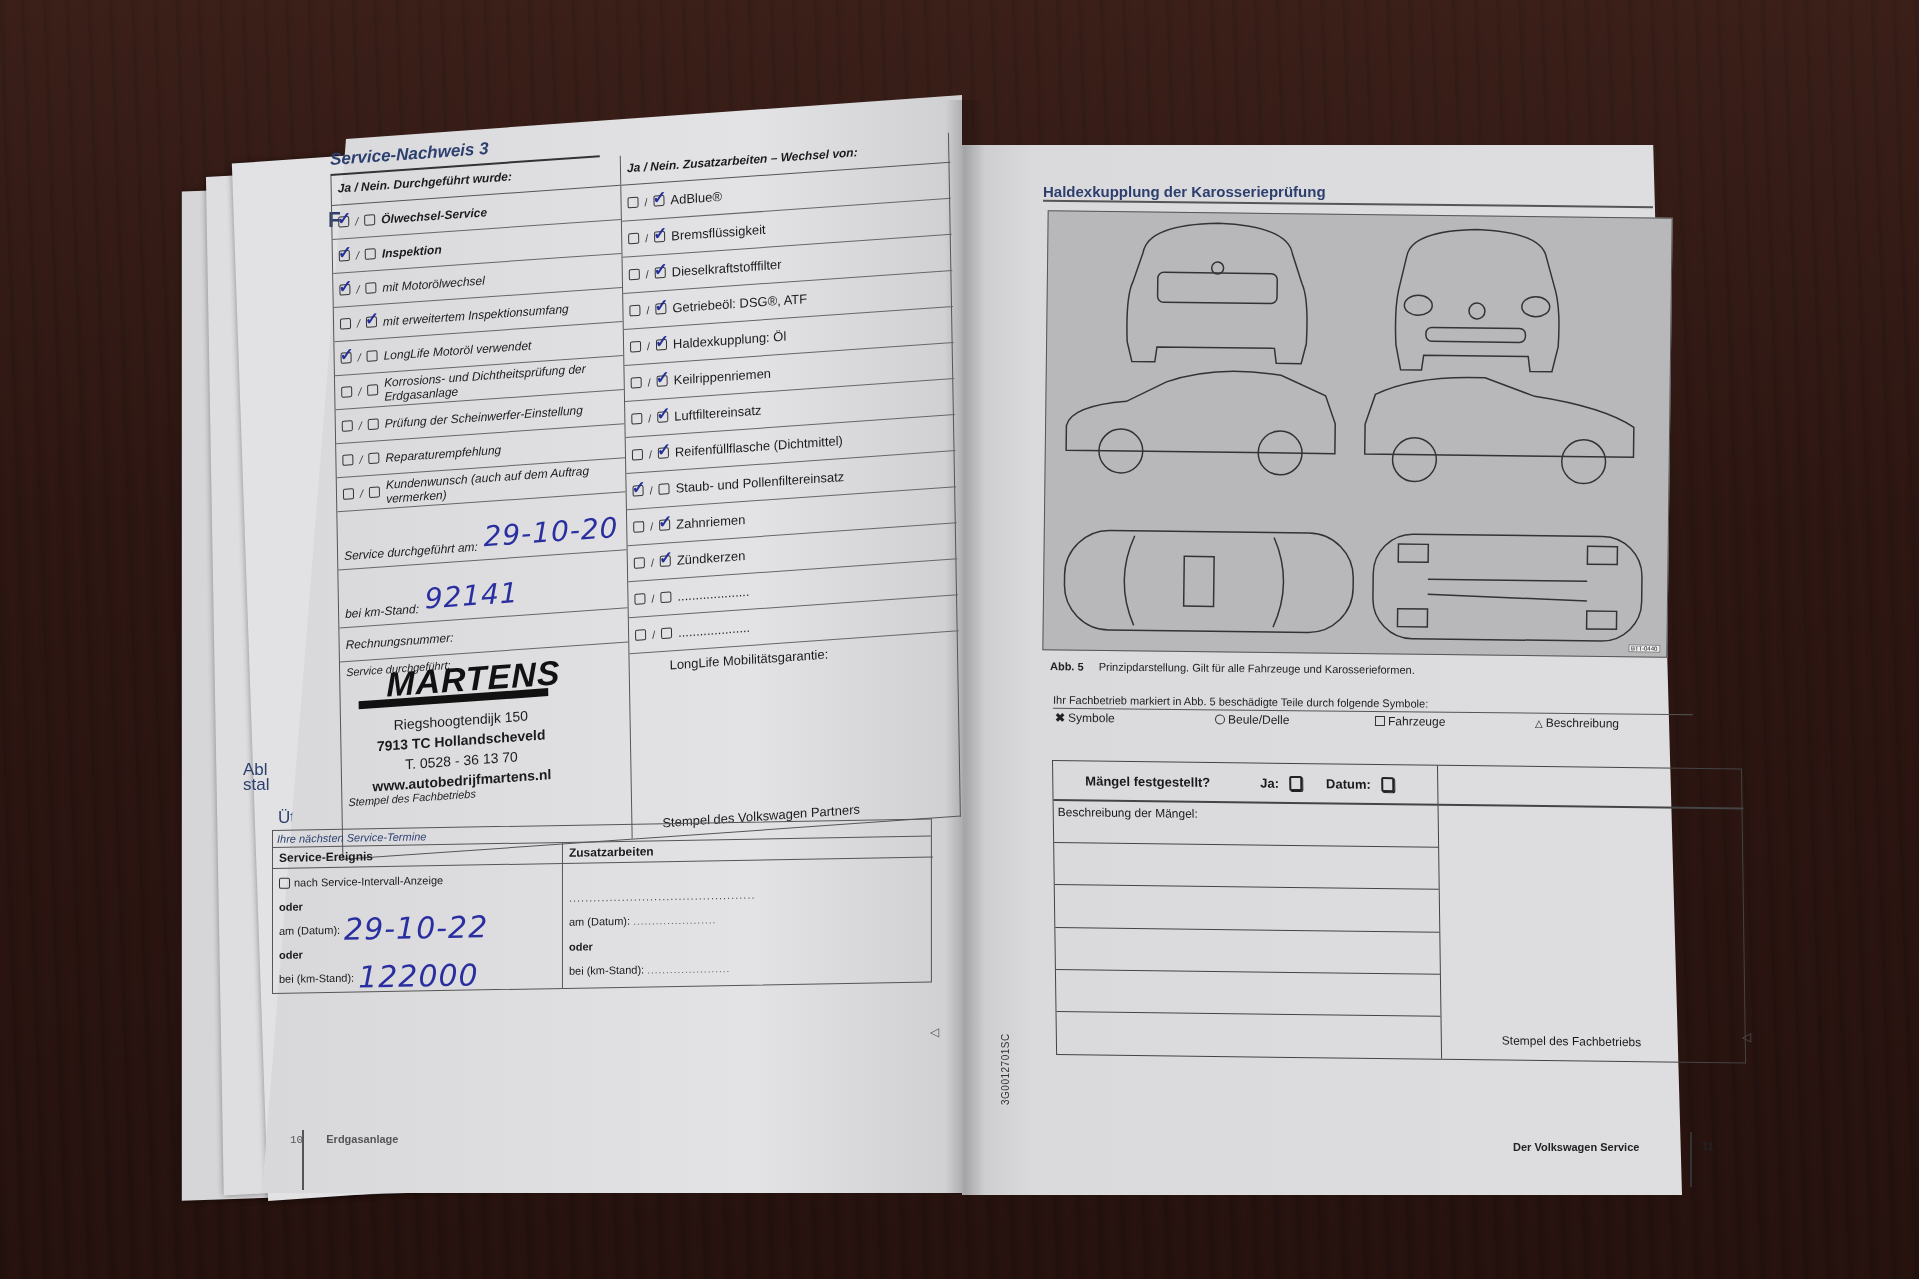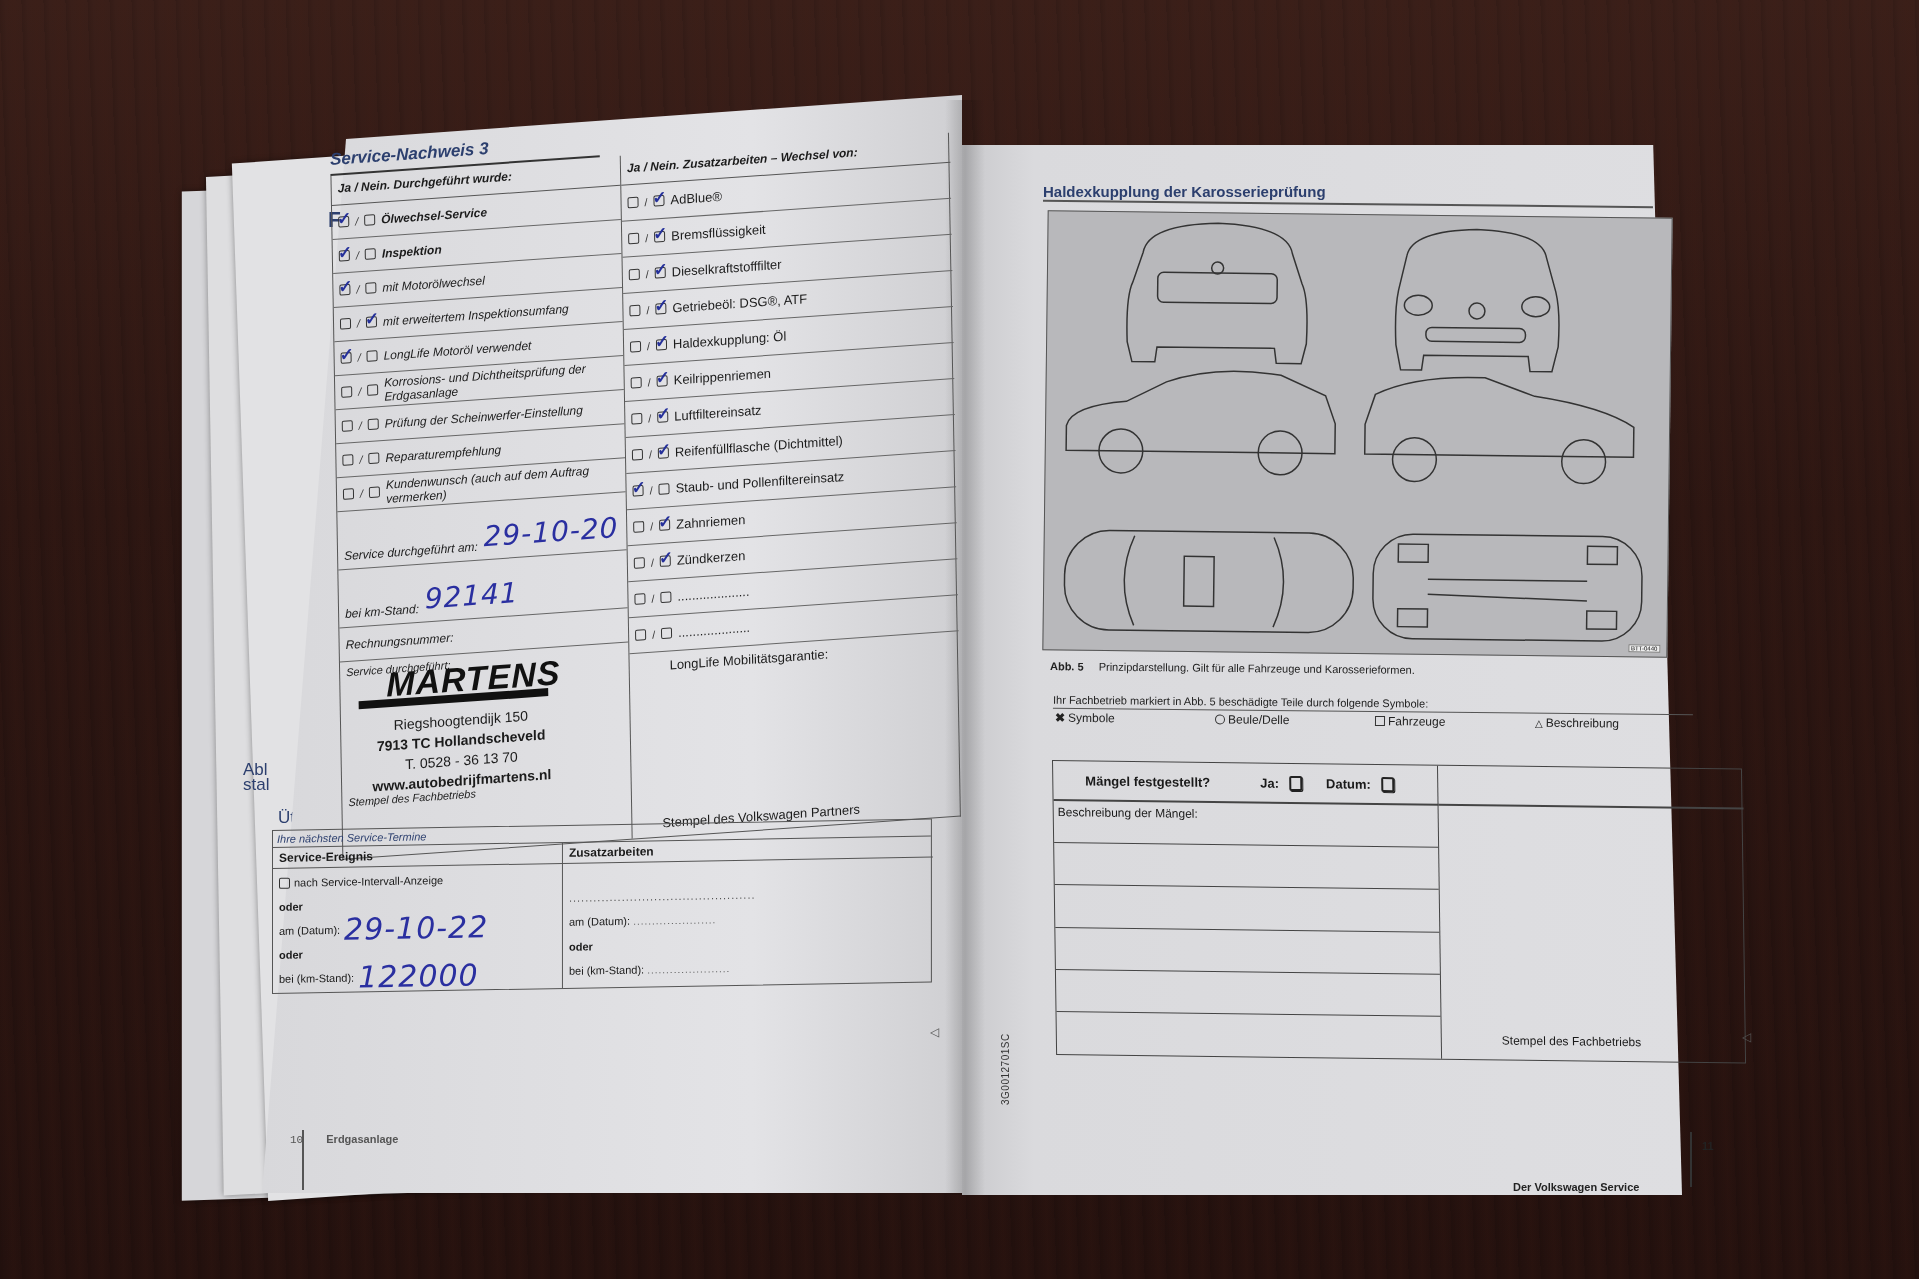--- a/index.html
+++ b/index.html
@@ -118,21 +118,21 @@
   .def-hdr .box { display:inline-block; width: 13px; height: 15px; border: 2px solid #222; border-radius: 2px; box-shadow: 1px 1px 0 #222; }
   .def-hdr-r { border-bottom: 2px solid #444; }
   .def-lines { border-right: 1.5px solid #444; display:grid; grid-template-rows: repeat(6, 1fr); }
   .def-lines div { border-bottom: 1px solid #444; font-size: 12px; padding: 4px; }
   .def-lines div:last-child { border-bottom: none; }
   .def-stamp { position: relative; }
   .def-stamp span { position:absolute; bottom: 12px; left: 60px; font-size: 12px; }
   .arrow-mark { position:absolute; font-size: 12px; color:#555; }
 
   .doc-code { position:absolute; left: 1000px; top: 1035px; transform: rotate(-90deg); transform-origin: left top; font-size: 10px; color:#333; letter-spacing: 0.5px; }
-  .footer-right { position:absolute; left: 1513px; top: 1141px; font-size: 11px; font-weight: bold; color:#222;margin-top:40px; }
+  .footer-right { position:absolute; left: 1513px; top: 1141px; font-size: 11px; font-weight: bold; color:#222; }
   .footer-right-bar { position:absolute; left: 1690px; top: 1132px; width: 2px; height: 55px; background:#333; }
   .footer-right-num { position:absolute; left: 1702px; top: 1140px; font-size: 11px; font-weight: bold; color:#222; }
 </style>
 </head>
 <body>
 
 <div class="scene">
 
   <div class="back-page bp1"></div>
   <div class="back-page bp2"></div>

